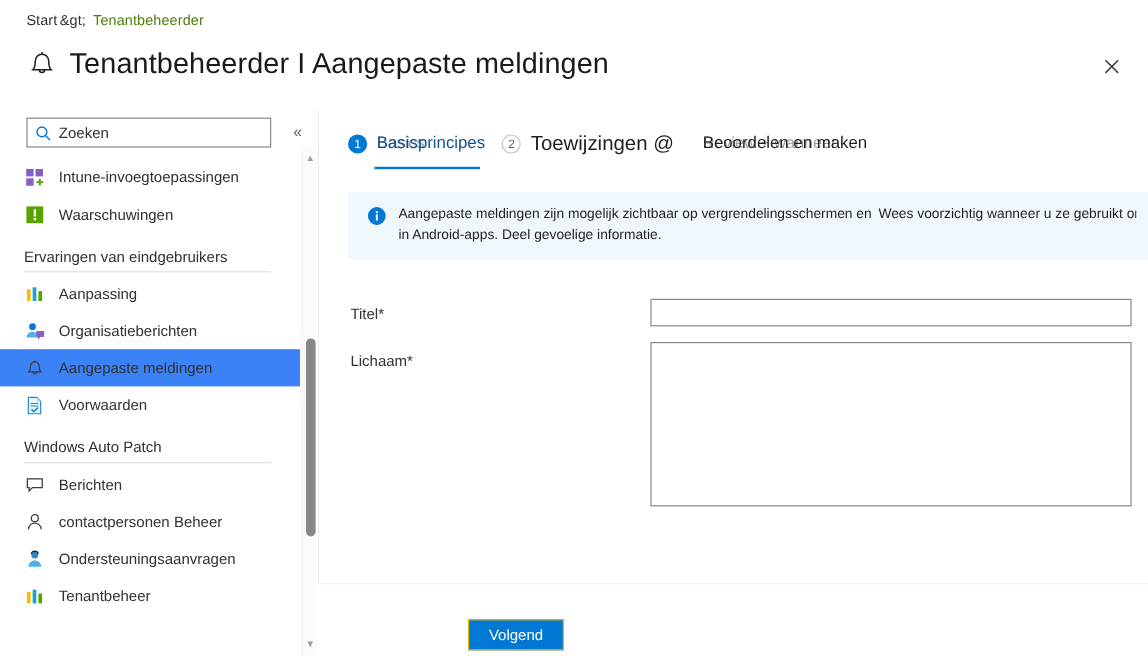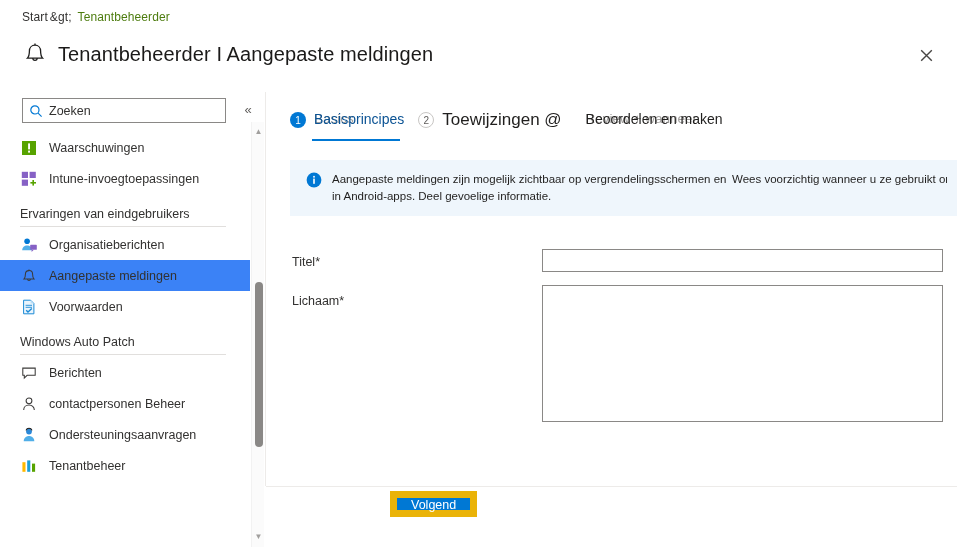--- a/index.html
+++ b/index.html
@@ -40,21 +40,21 @@
   }
   .header-bell {
     position: absolute;
     left: 22px; top: 8px;
     width: 26px; height: 28px;
     color: #201f1e;
   }
   .page-title {
     position: absolute;
     left: 58px; top: 0px;
-    font-size: 20px;
+    font-size: 24px;
     font-weight: 400;
     color: #1b1a19;
     letter-spacing: 0.1px;
     white-space: nowrap;
     line-height: 44px;
   }
   .close-btn {
     position: absolute;
     right: 18px; top: 10px;
     width: 26px; height: 26px;
@@ -363,24 +363,24 @@
     padding: 0 14px;
   }
   .btn-prev {
     left: 20px; top: 15px;
     min-width: 92px;
     background: #faf9f8;
     border: 1px solid #8a8886;
     color: #201f1e;
   }
   .btn-next {
-    left: 124px; top: 4px;
+    left: 124px; top: 29px;
     min-width: 80px;
     background: #0078d4;
-    border: 7px solid #eab308;
+    border: 1px solid #eab308;
     color: #ffffff;
   }
 </style>
 </head>
 <body>
 
 <div id="root">
 
   <div class="breadcrumb">
     <span>Start</span><span class="crumb-sep">&amp;gt;</span><span class="crumb">Tenantbeheerder</span>
@@ -415,42 +415,52 @@
         <input class="search-input" type="text" placeholder="Zoeken" style="">
       </div>
     </div>
 
     <button class="collapse-btn">«</button>
 
     <div class="nav-list" id="nav-list">
         <div class="nav-item">
           <span class="ico">
             <svg width="16" height="16" viewBox="0 0 16 16">
-              <rect x="1" y="1" width="14" height="14" fill="#57a300"></rect>
-              <rect x="7.1" y="3.4" width="1.9" height="6" fill="#ffffff"></rect>
-              <rect x="7.1" y="10.6" width="1.9" height="2" fill="#ffffff"></rect>
-            </svg>
-          </span>
-          <span>Waarschuwingen</span>
-        </div>
-        <div class="nav-item">
-          <span class="ico">
-            <svg width="16" height="16" viewBox="0 0 16 16">
               <rect x="0.8" y="0.8" width="6.2" height="6.2" fill="#8661c5"></rect>
               <rect x="8.6" y="0.8" width="6.2" height="6.2" fill="#8661c5"></rect>
               <rect x="0.8" y="8.6" width="6.2" height="6.2" fill="#8661c5"></rect>
               <rect x="9.4" y="11" width="5.6" height="1.6" fill="#57a300"></rect>
               <rect x="11.4" y="9" width="1.6" height="5.6" fill="#57a300"></rect>
             </svg>
           </span>
           <span>Intune-invoegtoepassingen</span>
         </div>
+        <div class="nav-item">
+          <span class="ico">
+            <svg width="16" height="16" viewBox="0 0 16 16">
+              <rect x="1" y="1" width="14" height="14" fill="#57a300"></rect>
+              <rect x="7.1" y="3.4" width="1.9" height="6" fill="#ffffff"></rect>
+              <rect x="7.1" y="10.6" width="1.9" height="2" fill="#ffffff"></rect>
+            </svg>
+          </span>
+          <span>Waarschuwingen</span>
+        </div>
         <div class="nav-group">
           <span class="grp-label">Ervaringen van eindgebruikers</span>
           <div class="grp-rule"></div>
+        </div>
+        <div class="nav-item">
+          <span class="ico">
+            <svg width="16" height="16" viewBox="0 0 16 16">
+              <rect x="1.4" y="4.2" width="3.1" height="9.6" fill="#ffb900"></rect>
+              <rect x="6.2" y="2.4" width="3.1" height="11.4" fill="#1ba0d8"></rect>
+              <rect x="11" y="5.6" width="3.1" height="8.2" fill="#57a300"></rect>
+            </svg>
+          </span>
+          <span>Aanpassing</span>
         </div>
         <div class="nav-item">
           <span class="ico">
             <svg width="17" height="16" viewBox="0 0 17 16">
               <circle cx="6.1" cy="4.2" r="2.8" fill="#0078d4"></circle>
               <path d="M1.2 13.2c0-2.8 2.2-4.7 4.9-4.7s4.9 1.9 4.9 4.7z" fill="#50aee8"></path>
               <rect x="9.2" y="7.8" width="6.6" height="5" rx="0.6" fill="#8661c5"></rect>
               <path d="M10.6 12.8 L10.6 15 L12.8 12.8 Z" fill="#8661c5"></path>
             </svg>
           </span>

